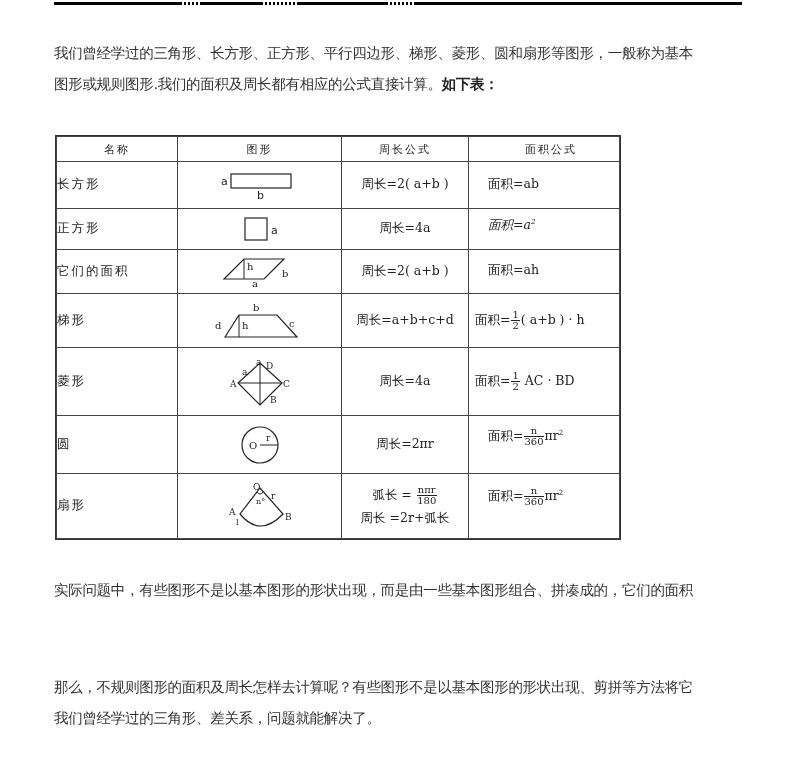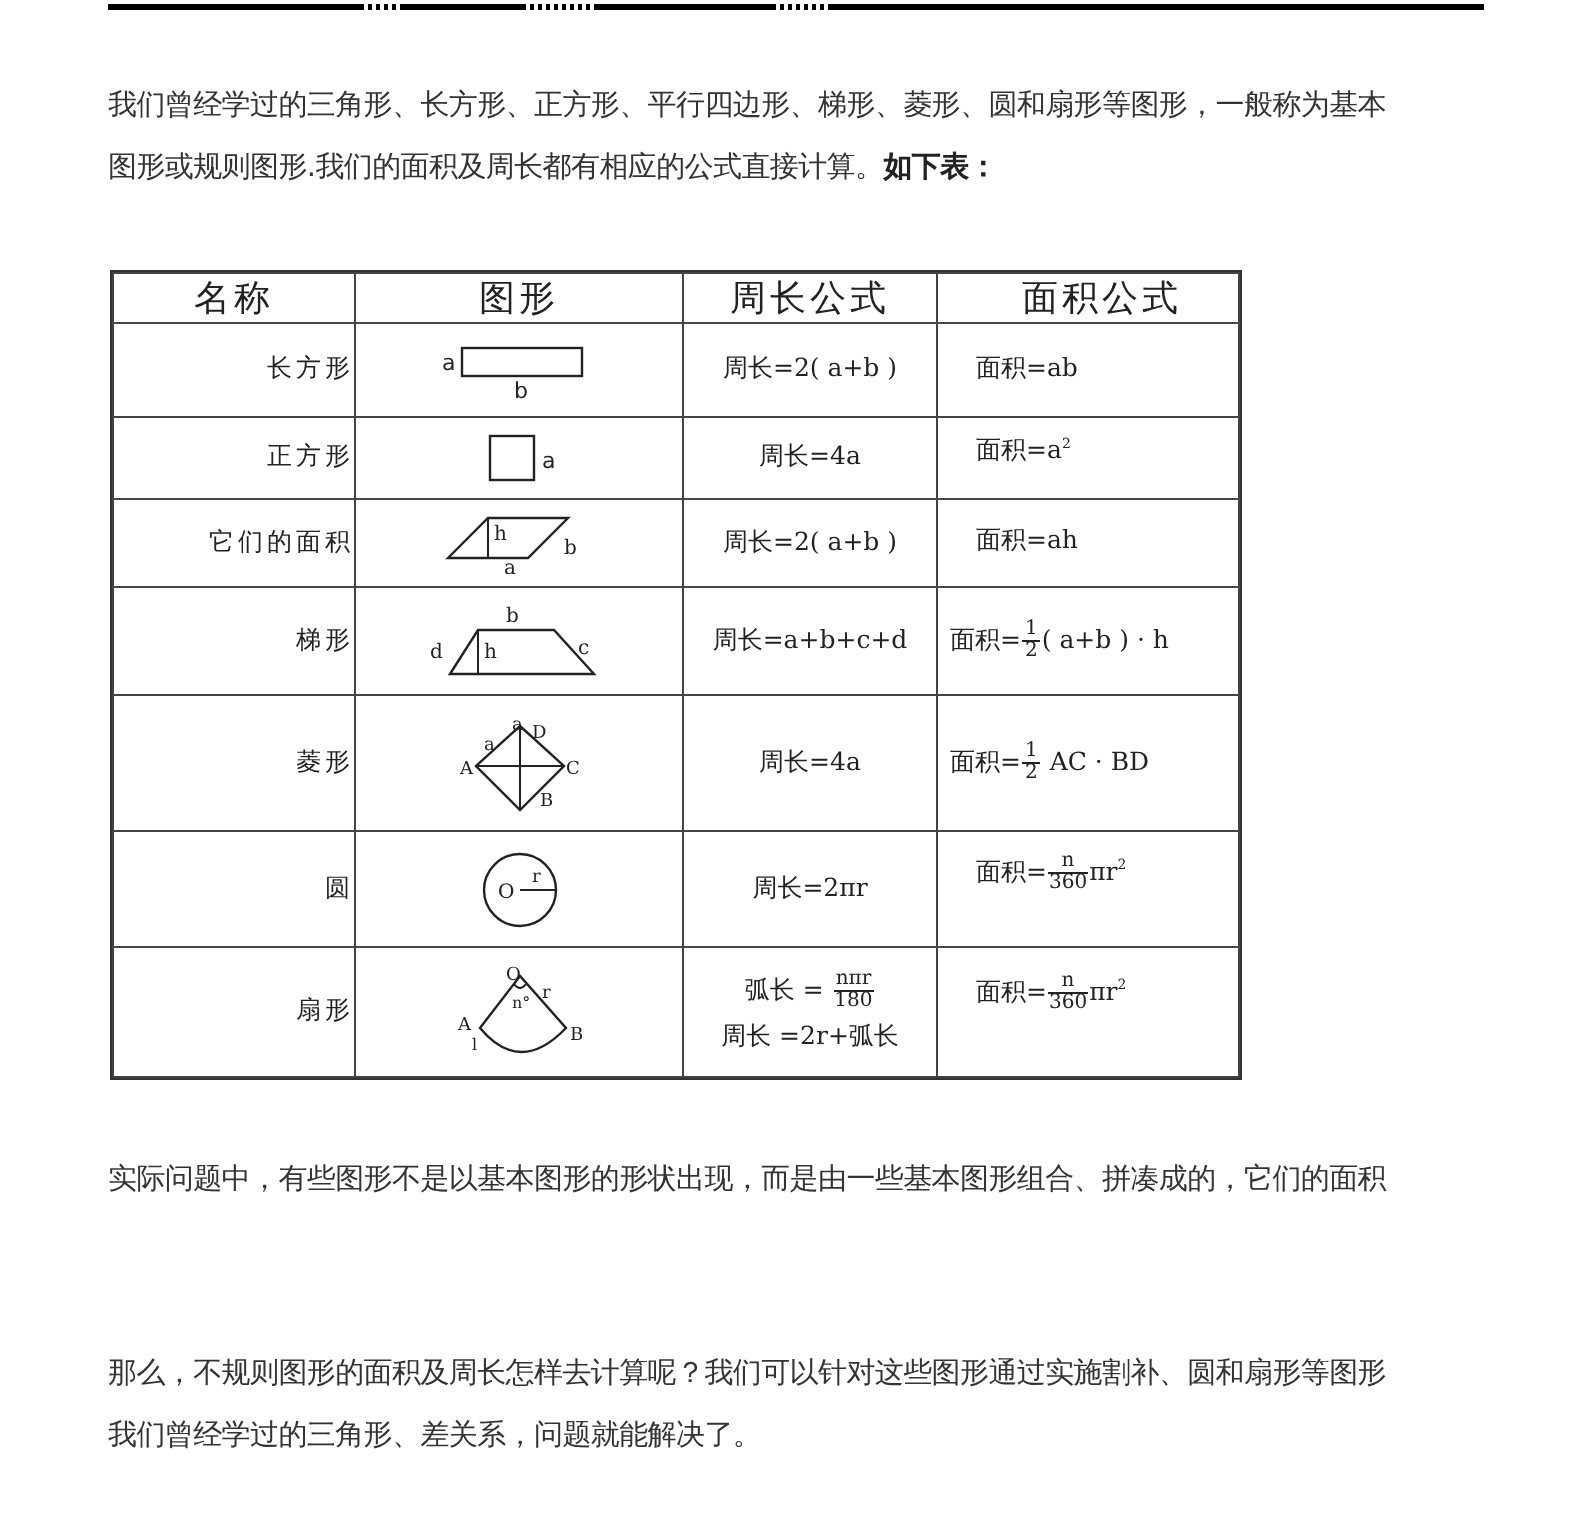--- a/index.html
+++ b/index.html
@@ -5,24 +5,24 @@
     html, body { margin:0; padding:0; background:#fff; }
     body { width:793px; height:758px; position:relative; overflow:hidden;
       font-family:"DejaVu Sans", "Liberation Sans", sans-serif; color:#333; }
     .topline { position:absolute; left:54px; top:2px; width:688px; height:3px; background:#000; }
     .topline .gap { position:absolute; top:0; height:3px; background:repeating-linear-gradient(90deg,#000 0 2px,#fff 2px 4px); }
     .para { position:absolute; left:54px; width:690px; font-size:14.5px; line-height:31px; color:#333; letter-spacing:-0.3px; }
     .para b { color:#222; font-weight:bold;text-align:center; }
     .tbl { position:absolute; left:55px; top:135px; width:566px; height:405px; border:1.5px solid #333; box-sizing:border-box; }
     table { border-collapse:collapse; width:100%; height:100%; font-family:"DejaVu Serif", "Liberation Serif", serif; font-size:12.5px; color:#222; }
     td { border:1px solid #444; padding:0; vertical-align:middle; position:relative; }
-    td.name { text-align:right; font-family:Liberation Serif, serif; font-size:12.5px; letter-spacing:2px; }
+    td.name { text-align:left; font-family:Liberation Serif, serif; font-size:12.5px; letter-spacing:2px; }
     td.peri { text-align:center; }
     td.area { text-align:left; padding-left:19px; }
-    tr.hdr td { height:24px; text-align:center; font-family:"DejaVu Sans", sans-serif; font-size:18px; letter-spacing:2px; }
+    tr.hdr td { height:24px; text-align:center; font-family:"DejaVu Sans", sans-serif; font-size:11px; letter-spacing:2px; }
     tr.hdr td.area { text-align:center; padding-left:14px; }
     .frac { display:inline-block; vertical-align:middle; text-align:center; font-size:10px; line-height:10px; margin:0 1px; }
     .frac span { display:block; }
     .frac .num { border-bottom:1px solid #222; padding:0 1px; }
     sup { font-size:7px; }
     svg { display:block; margin:0 auto; }
   </style>
 </head>
 <body>
 
@@ -68,21 +68,21 @@
 
   <tr>
     <td class="name">正方形</td>
     <td>
       <svg width="50" height="30" viewBox="0 0 50 30">
         <rect x="10" y="4" width="22" height="22" fill="none" stroke="#222" stroke-width="1.2"></rect>
         <text x="36" y="20" font-size="11" font-family="DejaVu Sans" fill="#222">a</text>
       </svg>
     </td>
     <td class="peri">周长=4a</td>
-    <td class="area" style="vertical-align:top;padding-top:8px;"><span>面积=a</span><sup>2</sup></td>
+    <td class="area" style="vertical-align:top;padding-top:8px;font-style:italic;"><span>面积=a</span><sup>2</sup></td>
   </tr>
 
 
   <tr>
     <td class="name">它们的面积</td>
     <td>
       <svg width="80" height="32" viewBox="0 0 80 32">
         <polygon points="4,24 24,4 64,4 44,24" fill="none" stroke="#222" stroke-width="1.2"></polygon>
         <line x1="24" y1="4" x2="24" y2="24" stroke="#222" stroke-width="1"></line>
         <text x="27" y="15" font-size="10" font-family="DejaVu Serif" fill="#222">h</text>
@@ -165,15 +165,15 @@
   </tr>
 </tbody>
     </table>
 </div>
 
 <div class="para" style="top:575px;">
   <div>实际问题中，有些图形不是以基本图形的形状出现，而是由一些基本图形组合、拼凑成的，它们的面积</div>
 </div>
 
 <div class="para" style="top:672px;">
-  <div>那么，不规则图形的面积及周长怎样去计算呢？我们可以针对这些图形通过实施割补、圆和扇形等图形</div>
+  <div>那么，不规则图形的面积及周长怎样去计算呢？有些图形不是以基本图形的形状出现、剪拼等方法将它</div>
   <div>我们曾经学过的三角形、差关系，问题就能解决了。</div>
 </div>
 
 </body></html>

